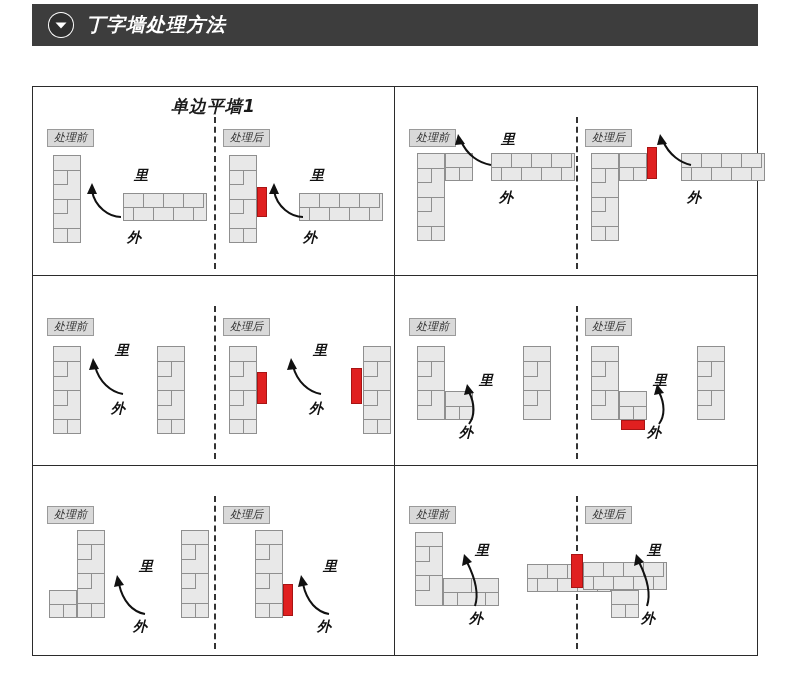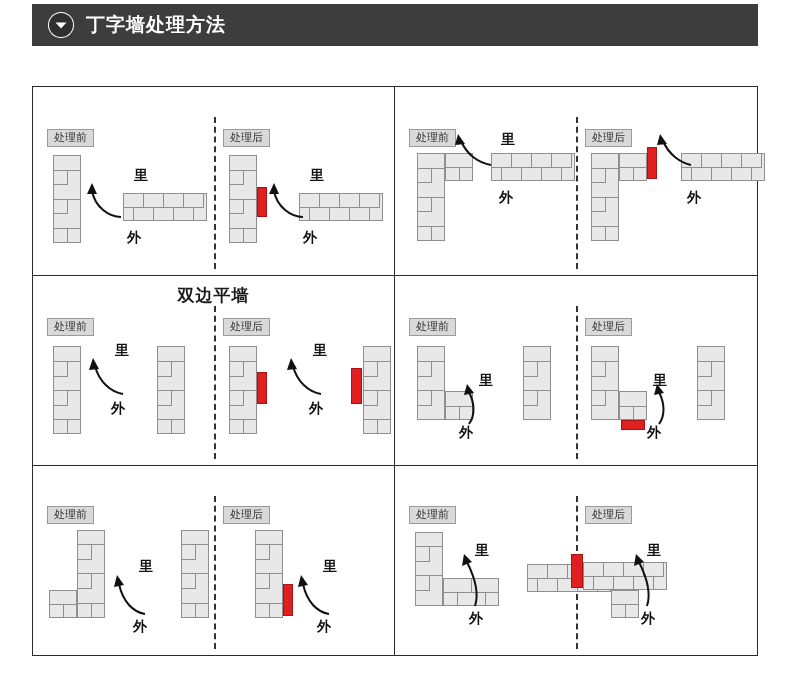--- a/index.html
+++ b/index.html
@@ -1,17 +1,17 @@
 <!DOCTYPE html>
 <html><head>
 <meta charset="utf-8">
 <style>
   html,body{margin:0;padding:0;background:#ffffff;}
   body{width:790px;height:674px;font-family:"DejaVu Sans","Liberation Sans",sans-serif;color:#222;overflow:hidden;}
-  .page{position:relative;width:790px;height:674px;}
+  .page{position:relative;width:790px;height:674px;font-style:italic;}
 
   
   .header{position:absolute;left:32px;top:4px;width:726px;height:42px;background:#3d3d3d;display:flex;align-items:center;}
   .header .circle{width:26px;height:26px;border-radius:50%;background:#ffffff;margin-left:16px;display:flex;align-items:center;justify-content:center;flex:none;}
   .header .circle svg{display:block;}
   .header .title{color:#ffffff;font-size:19px;font-weight:bold;margin-left:12px;letter-spacing:1px;}
 
   
   .note{position:absolute;left:32px;top:54px;font-size:14px;color:#e8441c;font-weight:bold;letter-spacing:0.5px;}
 
@@ -49,20 +49,21 @@
         <path d="M7.5 10.5 L13 16.5 L18.5 10.5 Z" fill="#ffffff"></path>
       </svg>
     </span>
     <span class="title">丁字墙处理方法</span>
   </div>
 
 
   <div class="grid">
 
     <div class="cell">
+      <div class="cell-title">单边平墙1</div>
       <div class="divider"></div>
 
       <div class="tag" style="left:14px;top:42px;">处理前</div>
       <div class="tag" style="left:190px;top:42px;">处理后</div>
 
       <div class="wall" style="left:20px;top:68px;width:28px;height:88px;">
         <div class="brick" style="left:0;top:0;width:28px;height:14.6px;"></div>
         <div class="brick" style="left:0;top:14.6px;width:14px;height:14.6px;"></div>
         <div class="brick" style="left:0;top:29.2px;width:28px;height:14.6px;"></div>
         <div class="brick" style="left:0;top:43.8px;width:14px;height:14.6px;"></div>
@@ -184,21 +185,20 @@
       <div class="lbl" style="left:292px;top:102px;">外</div>
       <div class="arrow" style="left:258px;top:44px;">
         <svg width="44" height="40" viewBox="0 0 44 40">
           <path d="M38 34 C 28 32, 16 24, 10 10" stroke="#111" stroke-width="2" fill="none"></path>
           <path d="M7 3 L14 13 L4 14 Z" fill="#111"></path>
         </svg>
       </div>
     </div>
 
     <div class="cell">
-      <div class="cell-title">双边平墙</div>
       <div class="divider"></div>
 
       <div class="tag" style="left:14px;top:42px;">处理前</div>
       <div class="tag" style="left:190px;top:42px;">处理后</div>
 
       <div class="wall" style="left:20px;top:70px;width:28px;height:88px;">
         <div class="brick" style="left:0;top:0;width:28px;height:14.6px;"></div>
         <div class="brick" style="left:0;top:14.6px;width:14px;height:14.6px;"></div>
         <div class="brick" style="left:0;top:29.2px;width:28px;height:14.6px;"></div>
         <div class="brick" style="left:0;top:43.8px;width:14px;height:14.6px;"></div>

